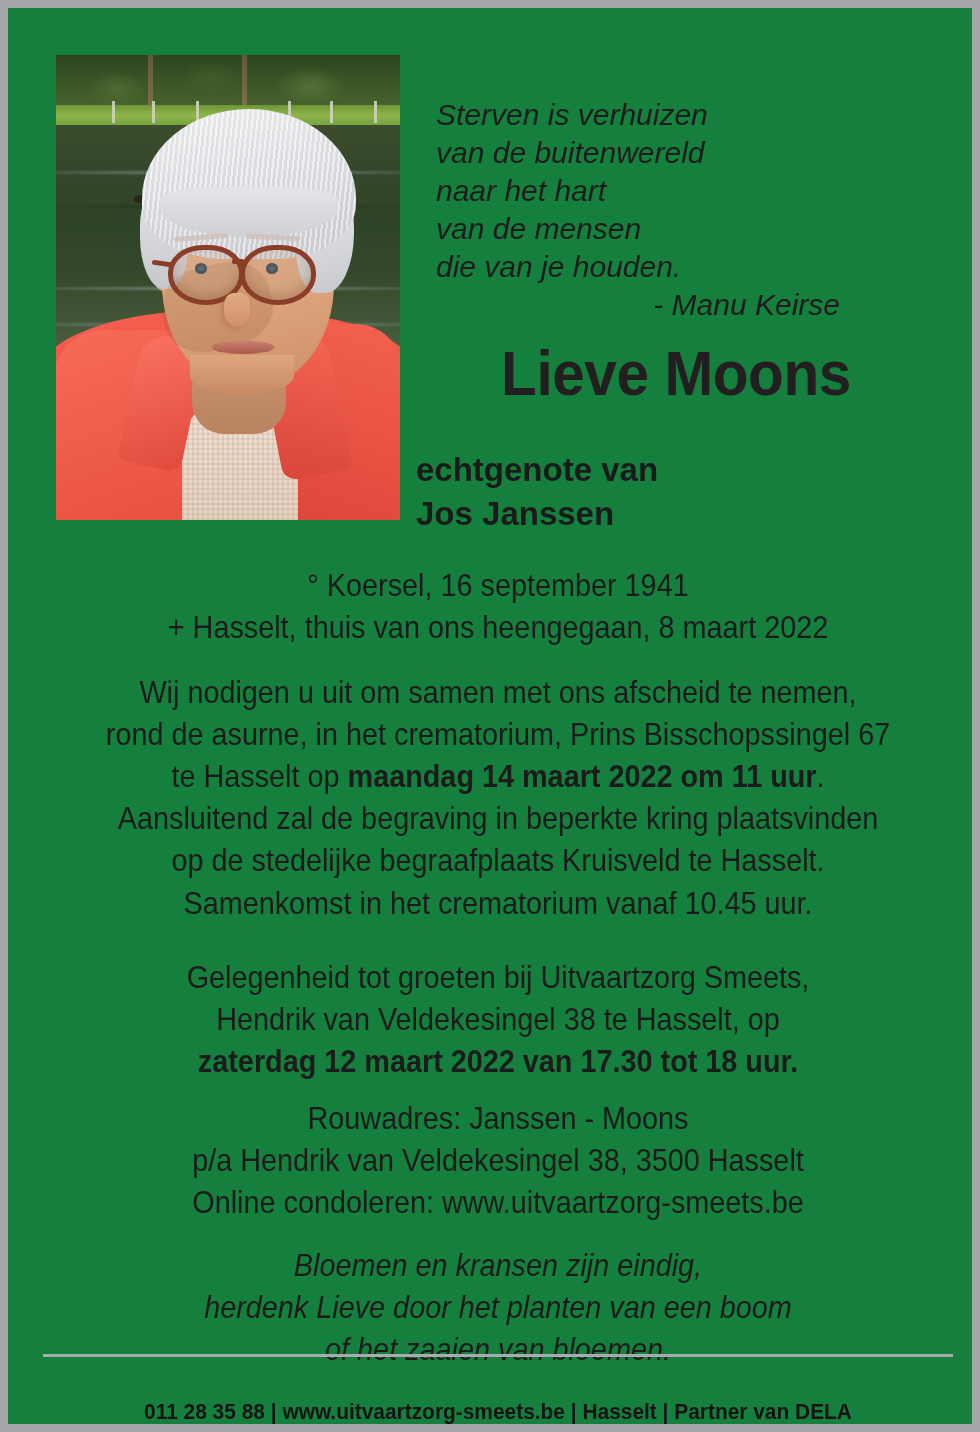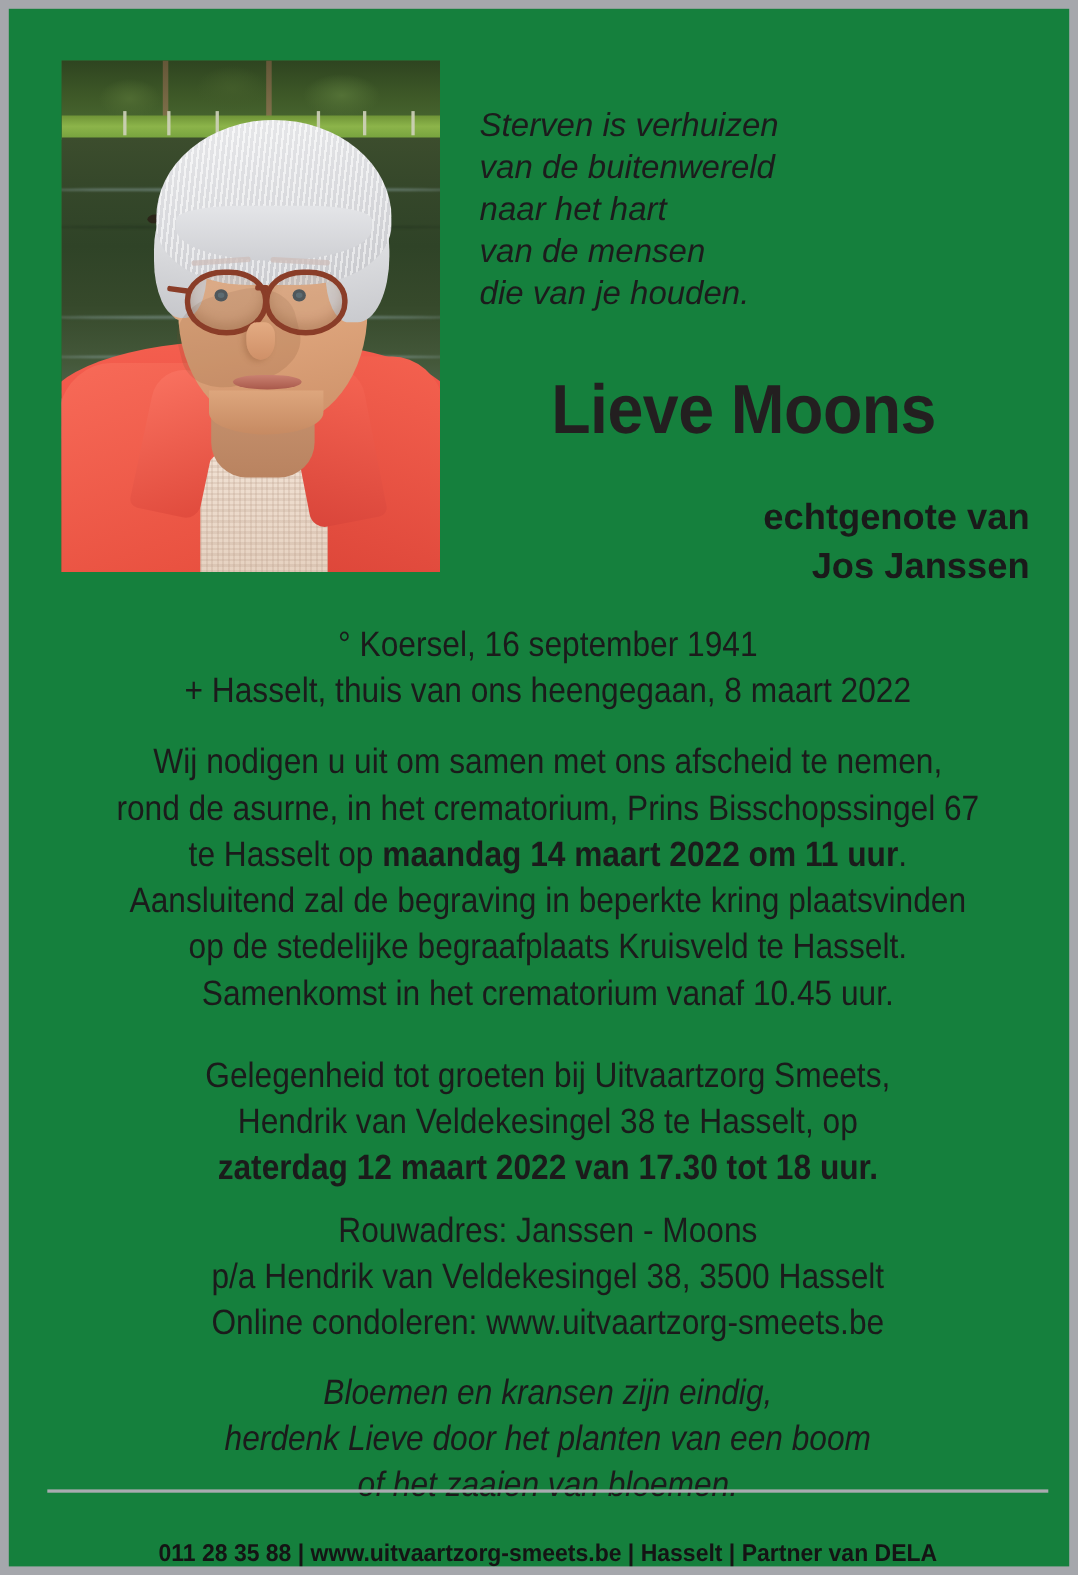--- a/index.html
+++ b/index.html
@@ -267,21 +267,21 @@
     color: #231f20;
     transform: scaleX(0.93);
     transform-origin: center;
   }
 
   .spouse {
     position: absolute;
     left: 400px;
     top: 432px;
     width: 520px;
-    text-align: right;
+    text-align: left;
     font-weight: bold;
     font-size: 33px;
     line-height: 44px;
     color: #1a1a1a;
     white-space: pre-line;
   }
 
   
   .block {
     position: absolute;
@@ -392,20 +392,21 @@
   </div>
 
   <div class="content">
 
     <div class="poem">
       <span>Sterven is verhuizen
 van de buitenwereld
 naar het hart
 van de mensen
 die van je houden.</span>
+      <div class="poem-attrib">- Manu Keirse</div>
     </div>
 
     <div class="name">Lieve Moons</div>
 
     <div class="spouse">echtgenote van
 Jos Janssen</div>
 
     <div class="block dates narrow">° Koersel, 16 september 1941
 + Hasselt, thuis van ons heengegaan, 8 maart 2022</div>
 

